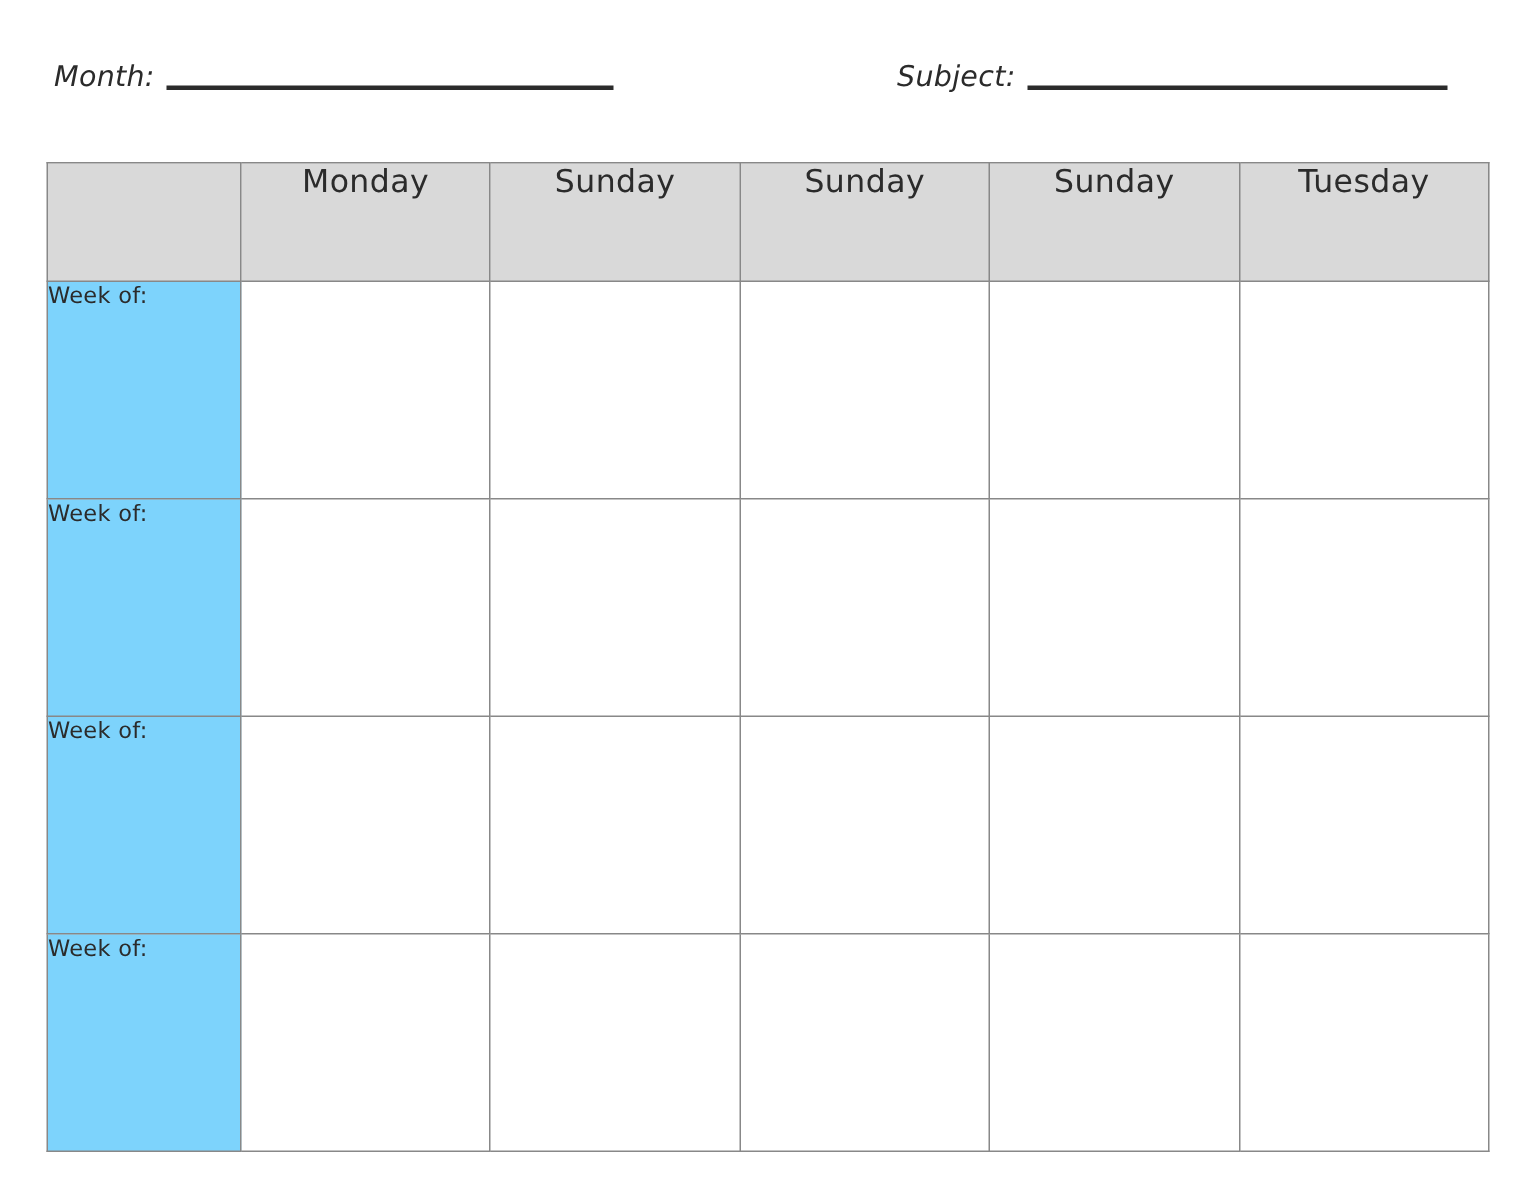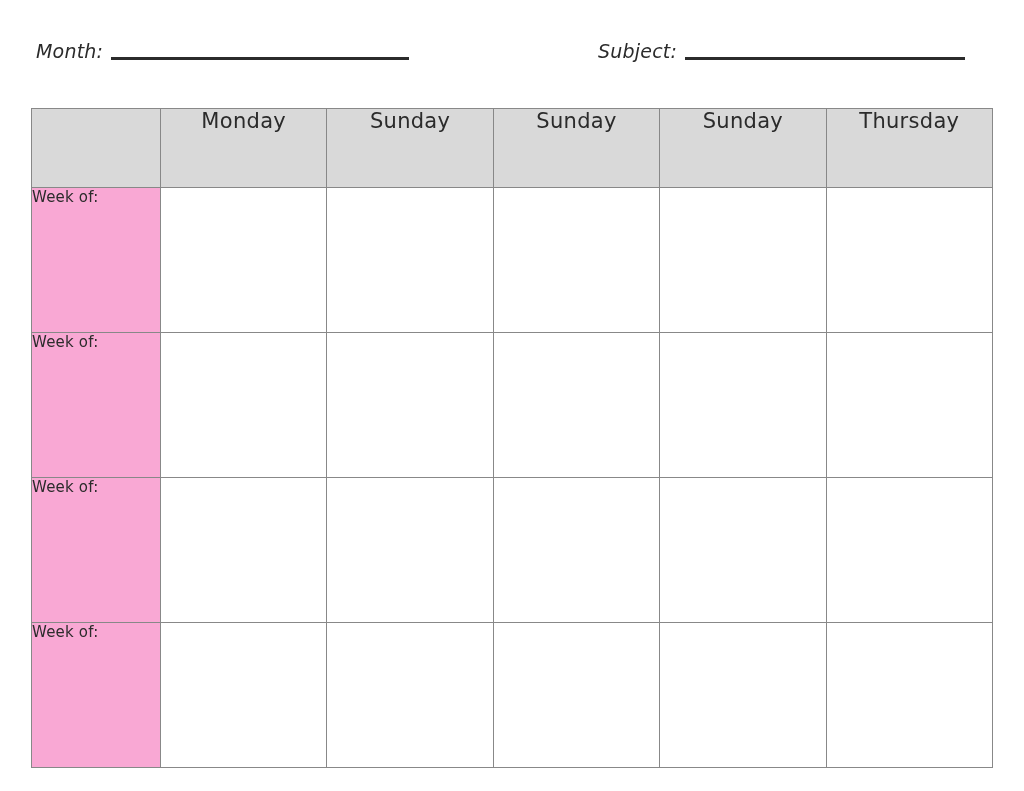--- a/index.html
+++ b/index.html
@@ -83,21 +83,21 @@
     height: 78px;
     text-align: center;
     vertical-align: middle;
     font-size: 21px;
     font-weight: normal;
     color: #2b2b2b;
     letter-spacing: 0.3px;
   }
 
   .week-cell {
-    background: #f9a8d4;
+    background: #7dd3fc;
     height: 144px;
     padding: 10px 0 0 18px;
     font-size: 15px;
     color: #2b2b2b;
     text-align: left;
     vertical-align: top;
     letter-spacing: 0.2px;
   }
   .entry-cell {
     background: #ffffff;
@@ -124,21 +124,21 @@
   </div>
 
   <table class="planner-table">
     <thead>
       <tr>
         <th class="corner-cell"></th>
         <th class="day-head">Monday</th>
         <th class="day-head">Sunday</th>
         <th class="day-head">Sunday</th>
         <th class="day-head">Sunday</th>
-        <th class="day-head">Thursday</th>
+        <th class="day-head">Tuesday</th>
       </tr>
     </thead>
     <tbody>
 
       <tr>
         <td class="week-cell">Week of:</td>
         <td class="entry-cell"></td>
         <td class="entry-cell"></td>
         <td class="entry-cell"></td>
         <td class="entry-cell"></td>

